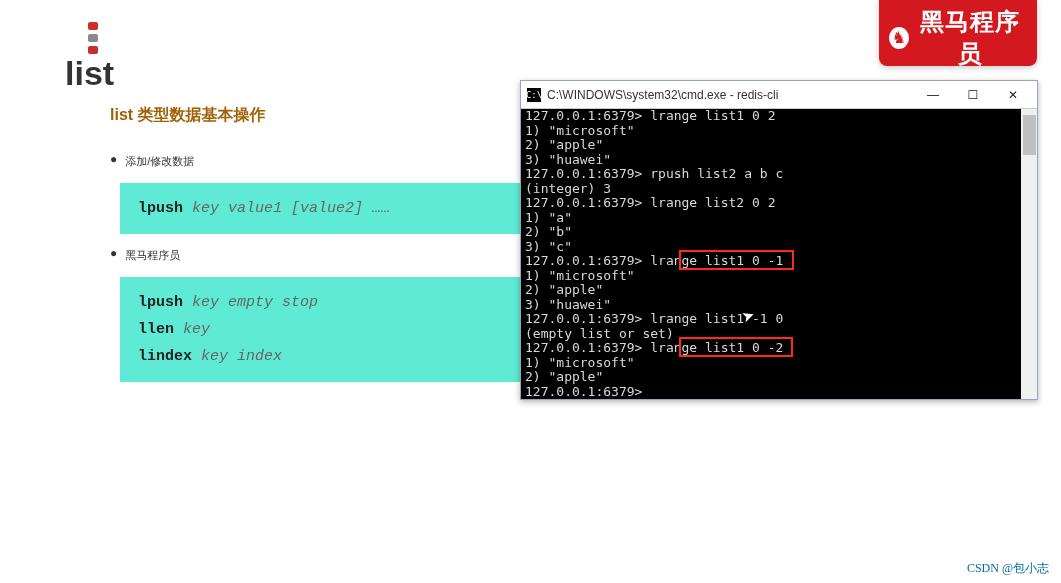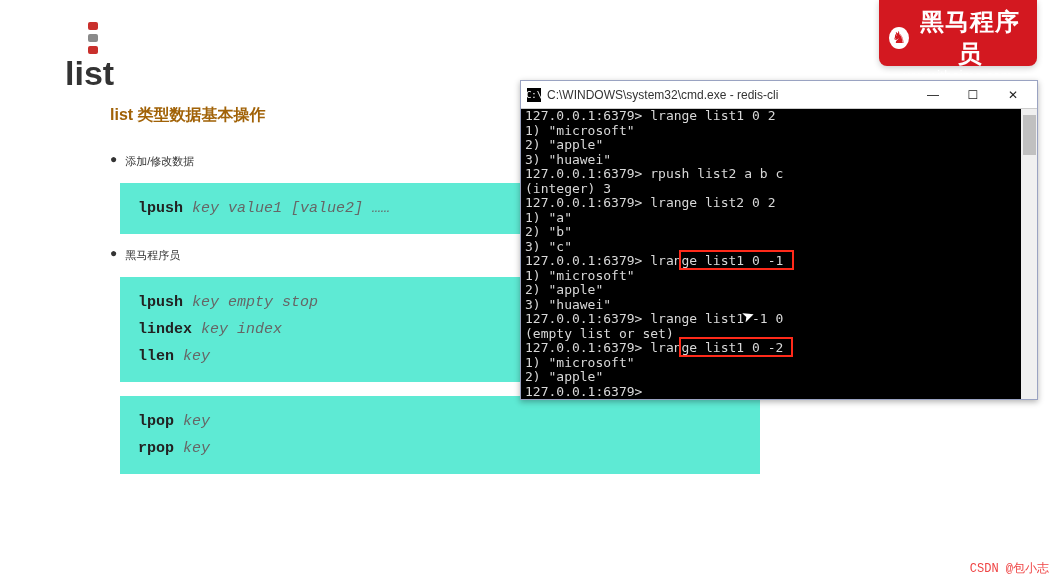--- a/index.html
+++ b/index.html
@@ -169,22 +169,22 @@
   .cursor-arrow {
     position:absolute; left:221px; top:198px; color:#fff; font-size:15px;
     transform: rotate(-20deg);
   }
 
   .watermark {
     position:absolute;
     right:12px;
     bottom:6px;
     font-size:12px;
-    color:#ef4444;
-    font-family: Liberation Mono, monospace;
+    color:#0369a1;
+    font-family: Liberation Serif, serif;
   }
 </style>
 </head>
 <body>
 
 <div class="header-logo">
   <div class="logo-dots">
     <div class="logo-dot red"></div>
     <div class="logo-dot gray"></div>
     <div class="logo-dot red"></div>
@@ -208,30 +208,26 @@
     <div class="bullet-label">添加/修改数据</div>
     <div class="codeblock">
       <div><span class="cmd">lpush</span> <span class="arg">key value1 [value2] ……</span></div>
     </div>
   </div>
 
   <div class="item">
     <div class="bullet-label">黑马程序员</div>
     <div class="codeblock">
       <div><span class="cmd">lpush</span> <span class="arg">key empty stop</span></div>
+      <div><span class="cmd">llen</span> <span class="arg">key</span></div>
       <div><span class="cmd">lindex</span> <span class="arg">key index</span></div>
-      <div><span class="cmd">llen</span> <span class="arg">key</span></div>
     </div>
   </div>
 
   <div class="item">
-    <div class="codeblock">
-      <div><span class="cmd">lpop</span> <span class="arg">key</span></div>
-      <div><span class="cmd">rpop</span> <span class="arg">key</span></div>
-    </div>
   </div>
 </div>
 
 <div class="terminal">
   <div class="titlebar">
     <span class="tb-icon">C:\</span>
     <span class="tb-title">C:\WINDOWS\system32\cmd.exe - redis-cli</span>
     <div class="tb-btns">
       <div class="tb-btn">—</div>
       <div class="tb-btn">☐</div>

